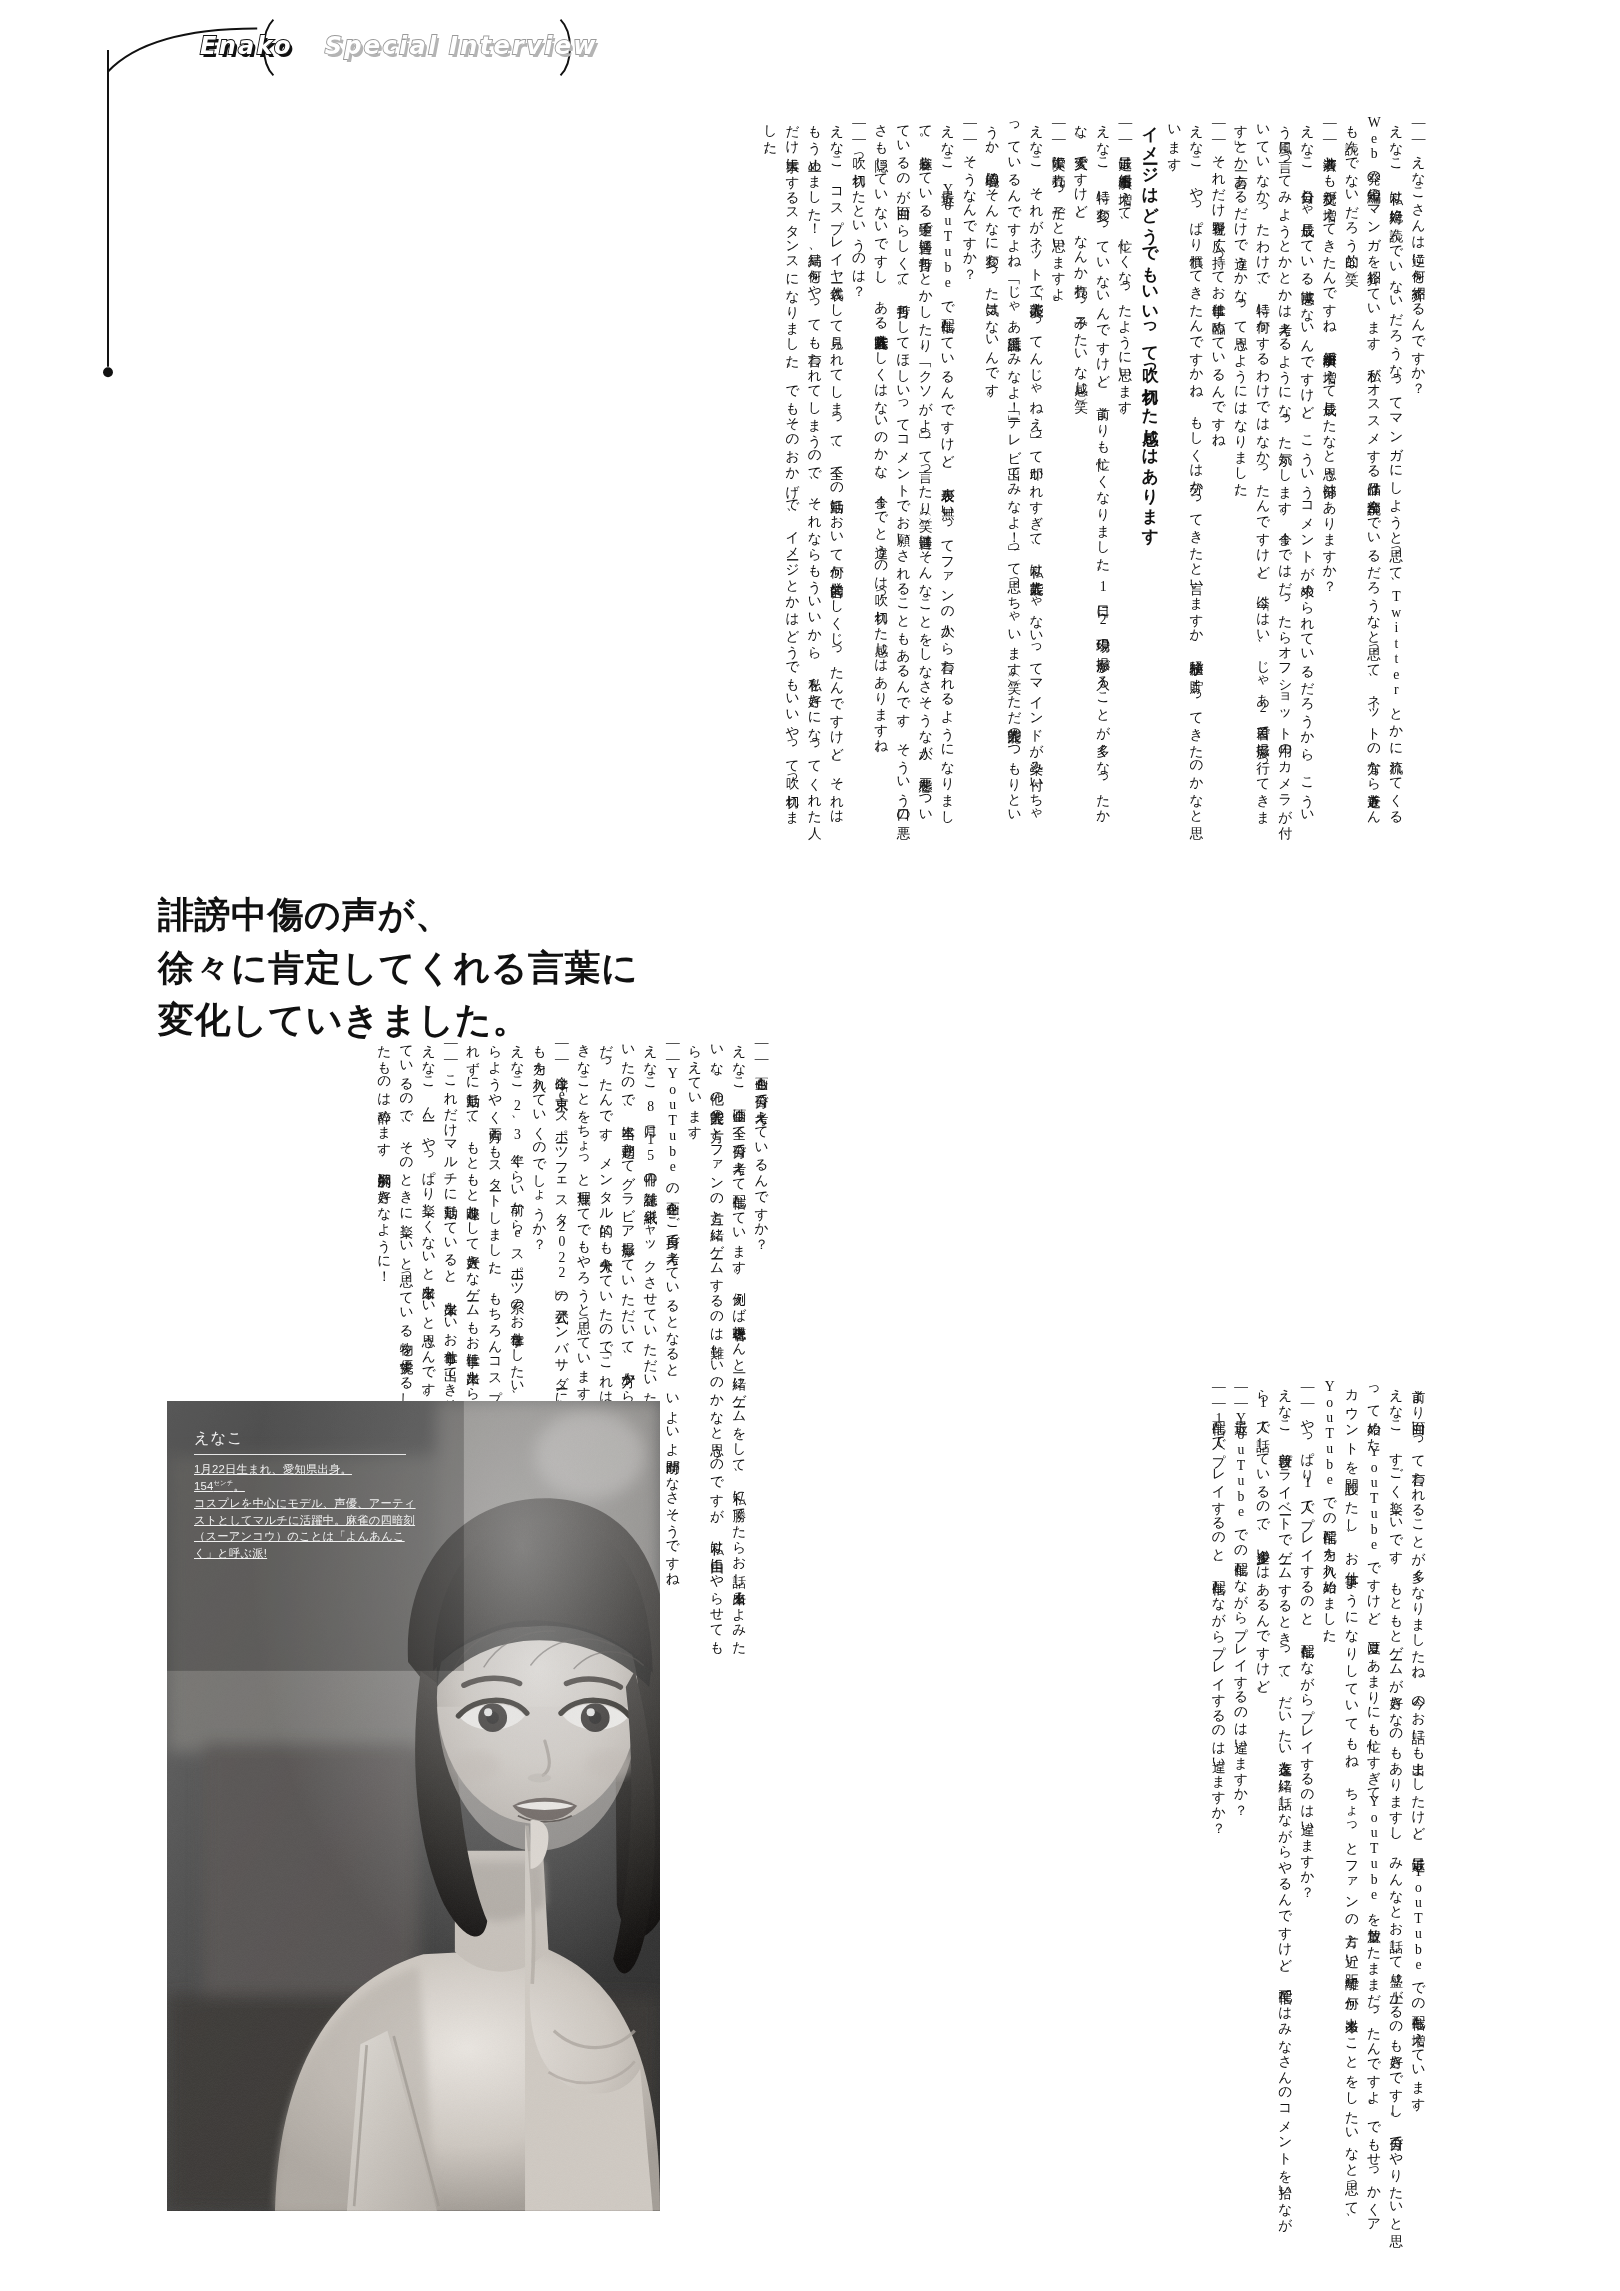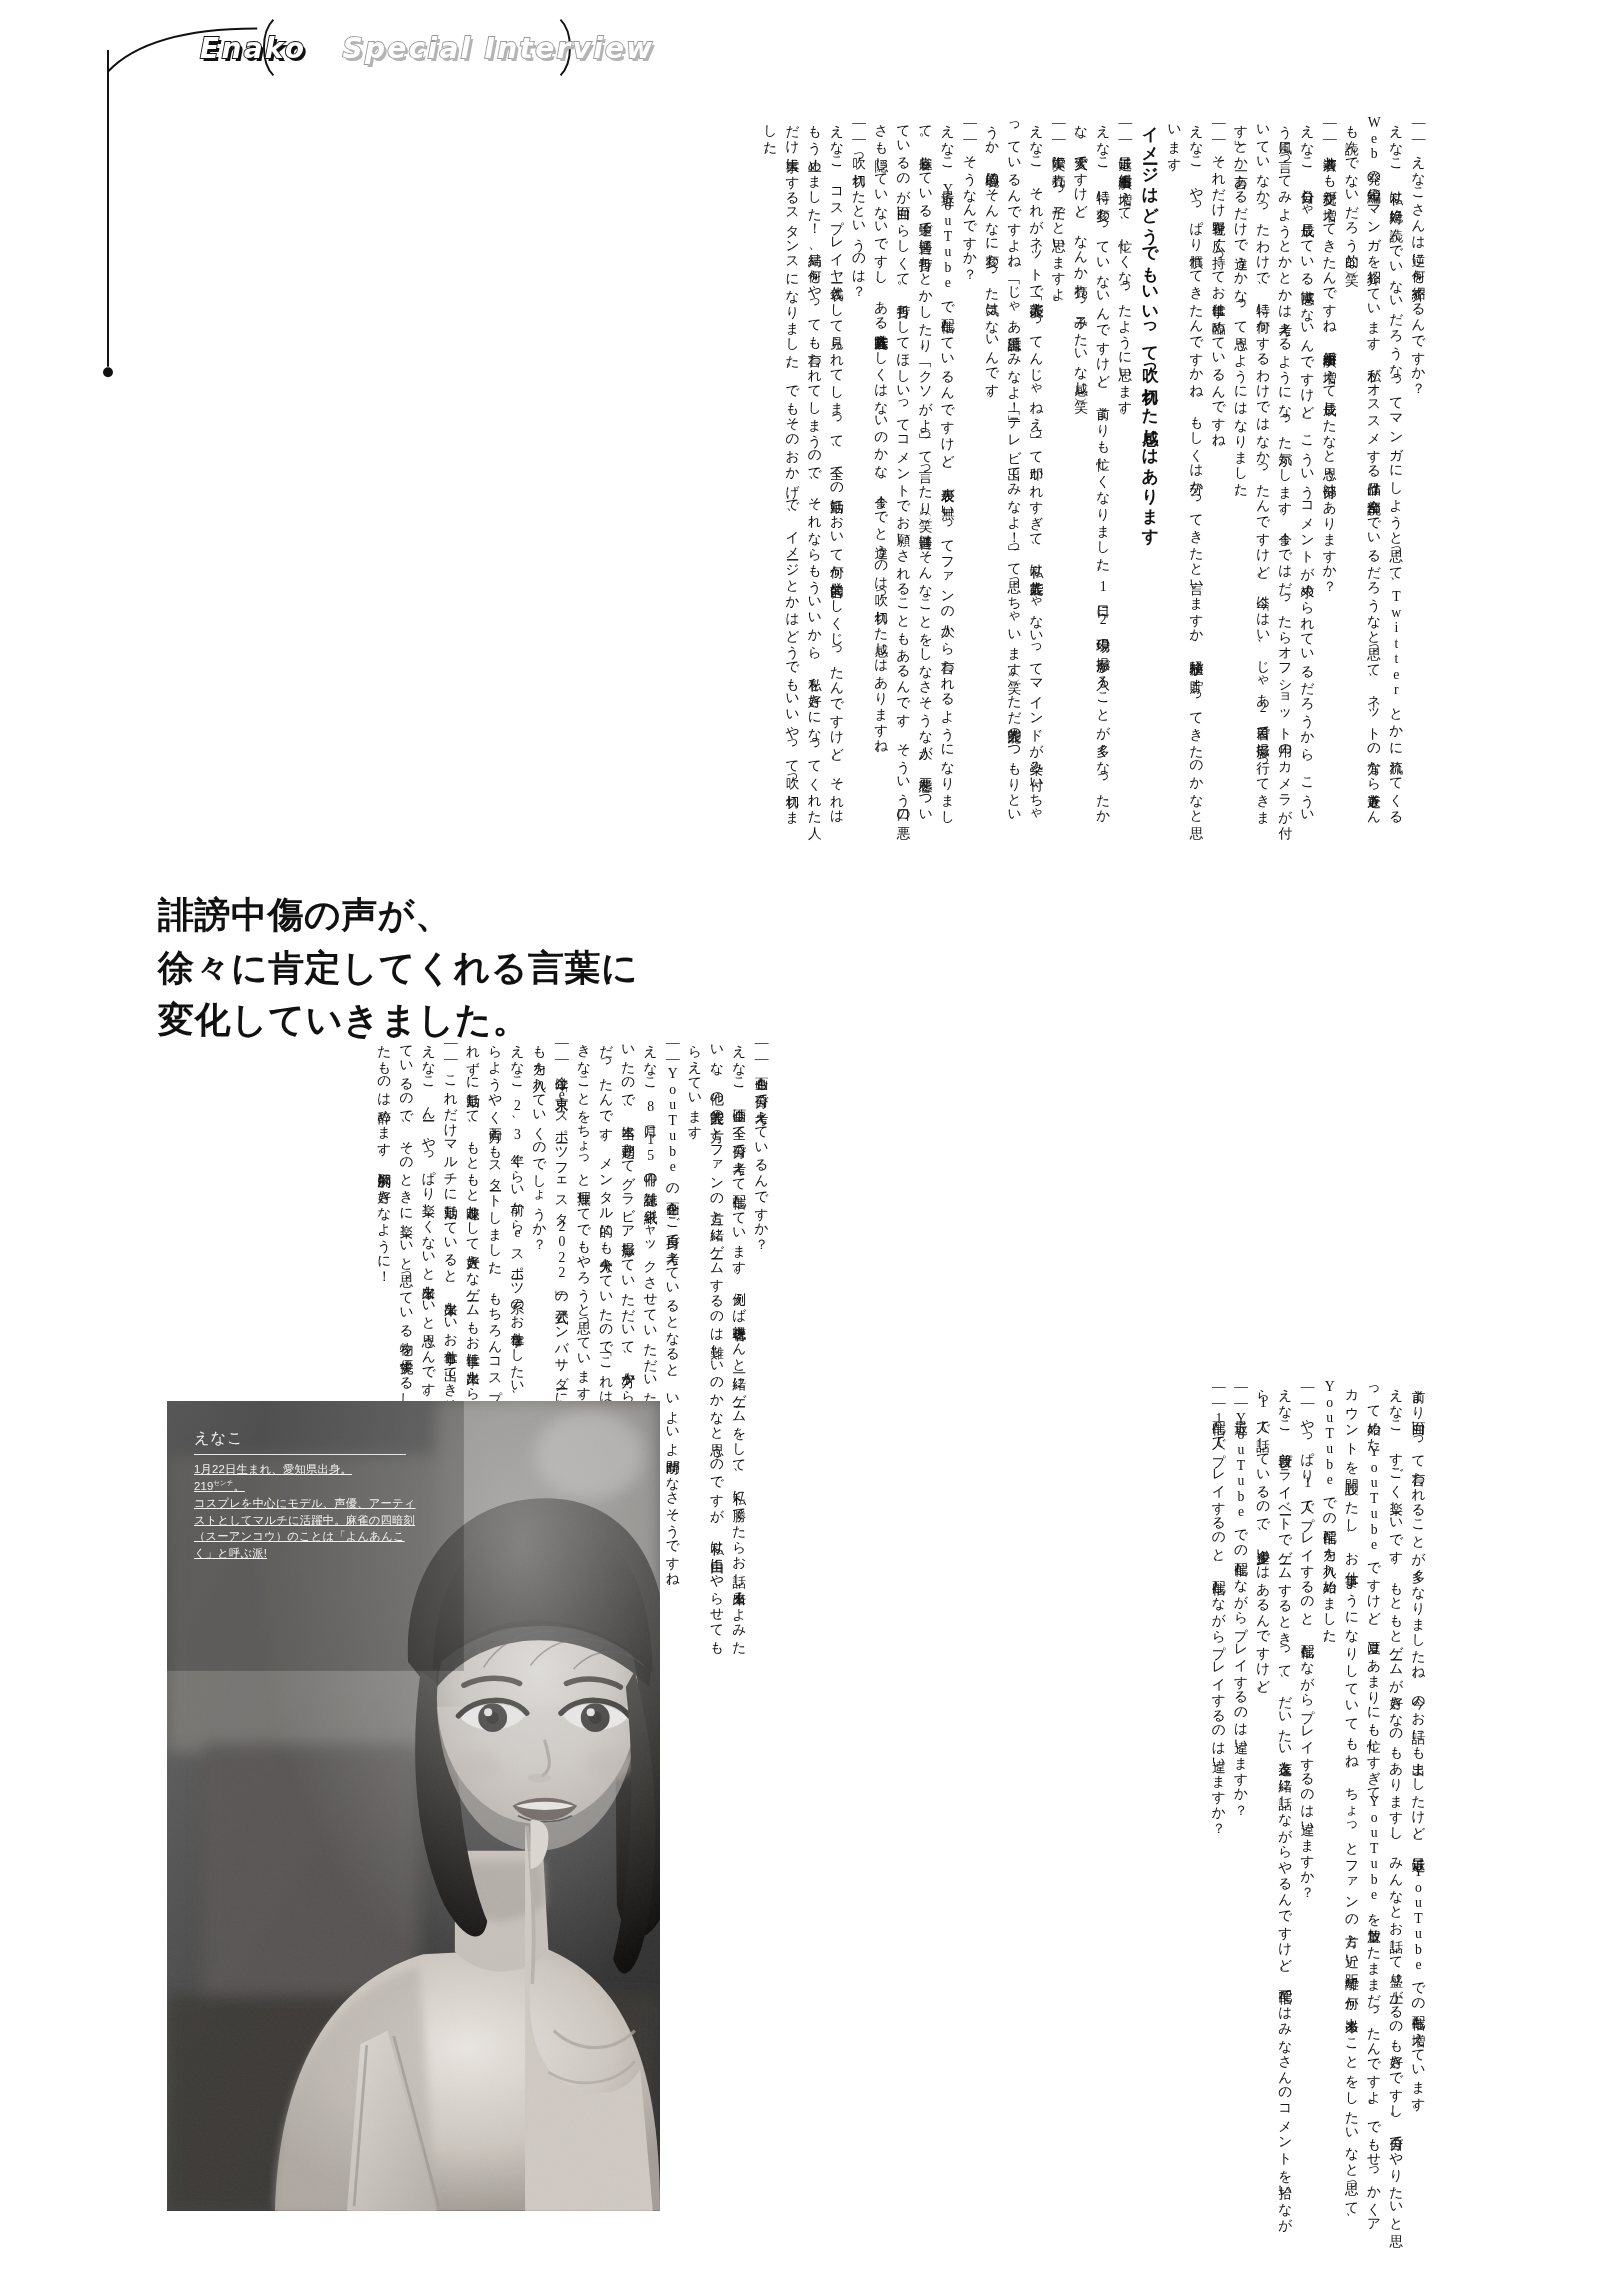--- a/index.html
+++ b/index.html
@@ -8,21 +8,21 @@
     width:1620px; height:2292px;
     font-family:"Liberation Sans","DejaVu Sans",sans-serif;
     color:#111111; position:relative; overflow:hidden;
   }
 
   
   #header-band { position:absolute; left:0; top:0; width:1620px; height:117px; }
   #header-rule { position:absolute; left:106px; top:16px; width:576px; height:63px; }
   #header-title {
     position:absolute; left:200px; top:32px;
-    font-size:28px; font-weight:bold; font-style:italic;
+    font-size:24px; font-weight:bold; font-style:italic;
     letter-spacing:2.3px; white-space:nowrap;
     font-family:"DejaVu Sans",sans-serif;
   }
   #header-title .en-black {
     color:#ffffff;
     -webkit-text-stroke:1.8px #111;
     text-shadow:2.7px 2.7px 0 #111;
     paint-order:stroke fill;
   }
   #header-title .en-gray {
@@ -282,17 +282,17 @@
 
     <rect x="0" y="0" width="330" height="300" fill="#000" opacity="0.22"></rect>
   </svg>
 </div>
 
 <div id="caption">
   <div id="caption-name">えなこ</div>
   <div id="caption-rule"></div>
   <div id="caption-body">
     <span>1月22日生まれ、愛知県出身。</span><br>
-    <span>219</span><sup>センチ</sup><span>。</span><br>
+    <span>154</span><sup>センチ</sup><span>。</span><br>
     <span>コスプレを中心にモデル、声優、アーティストとしてマルチに活躍中。麻雀の四暗刻（スーアンコウ）のことは「よんあんこく」と呼ぶ派!</span>
   </div>
 </div>
 
 
 </body></html>

